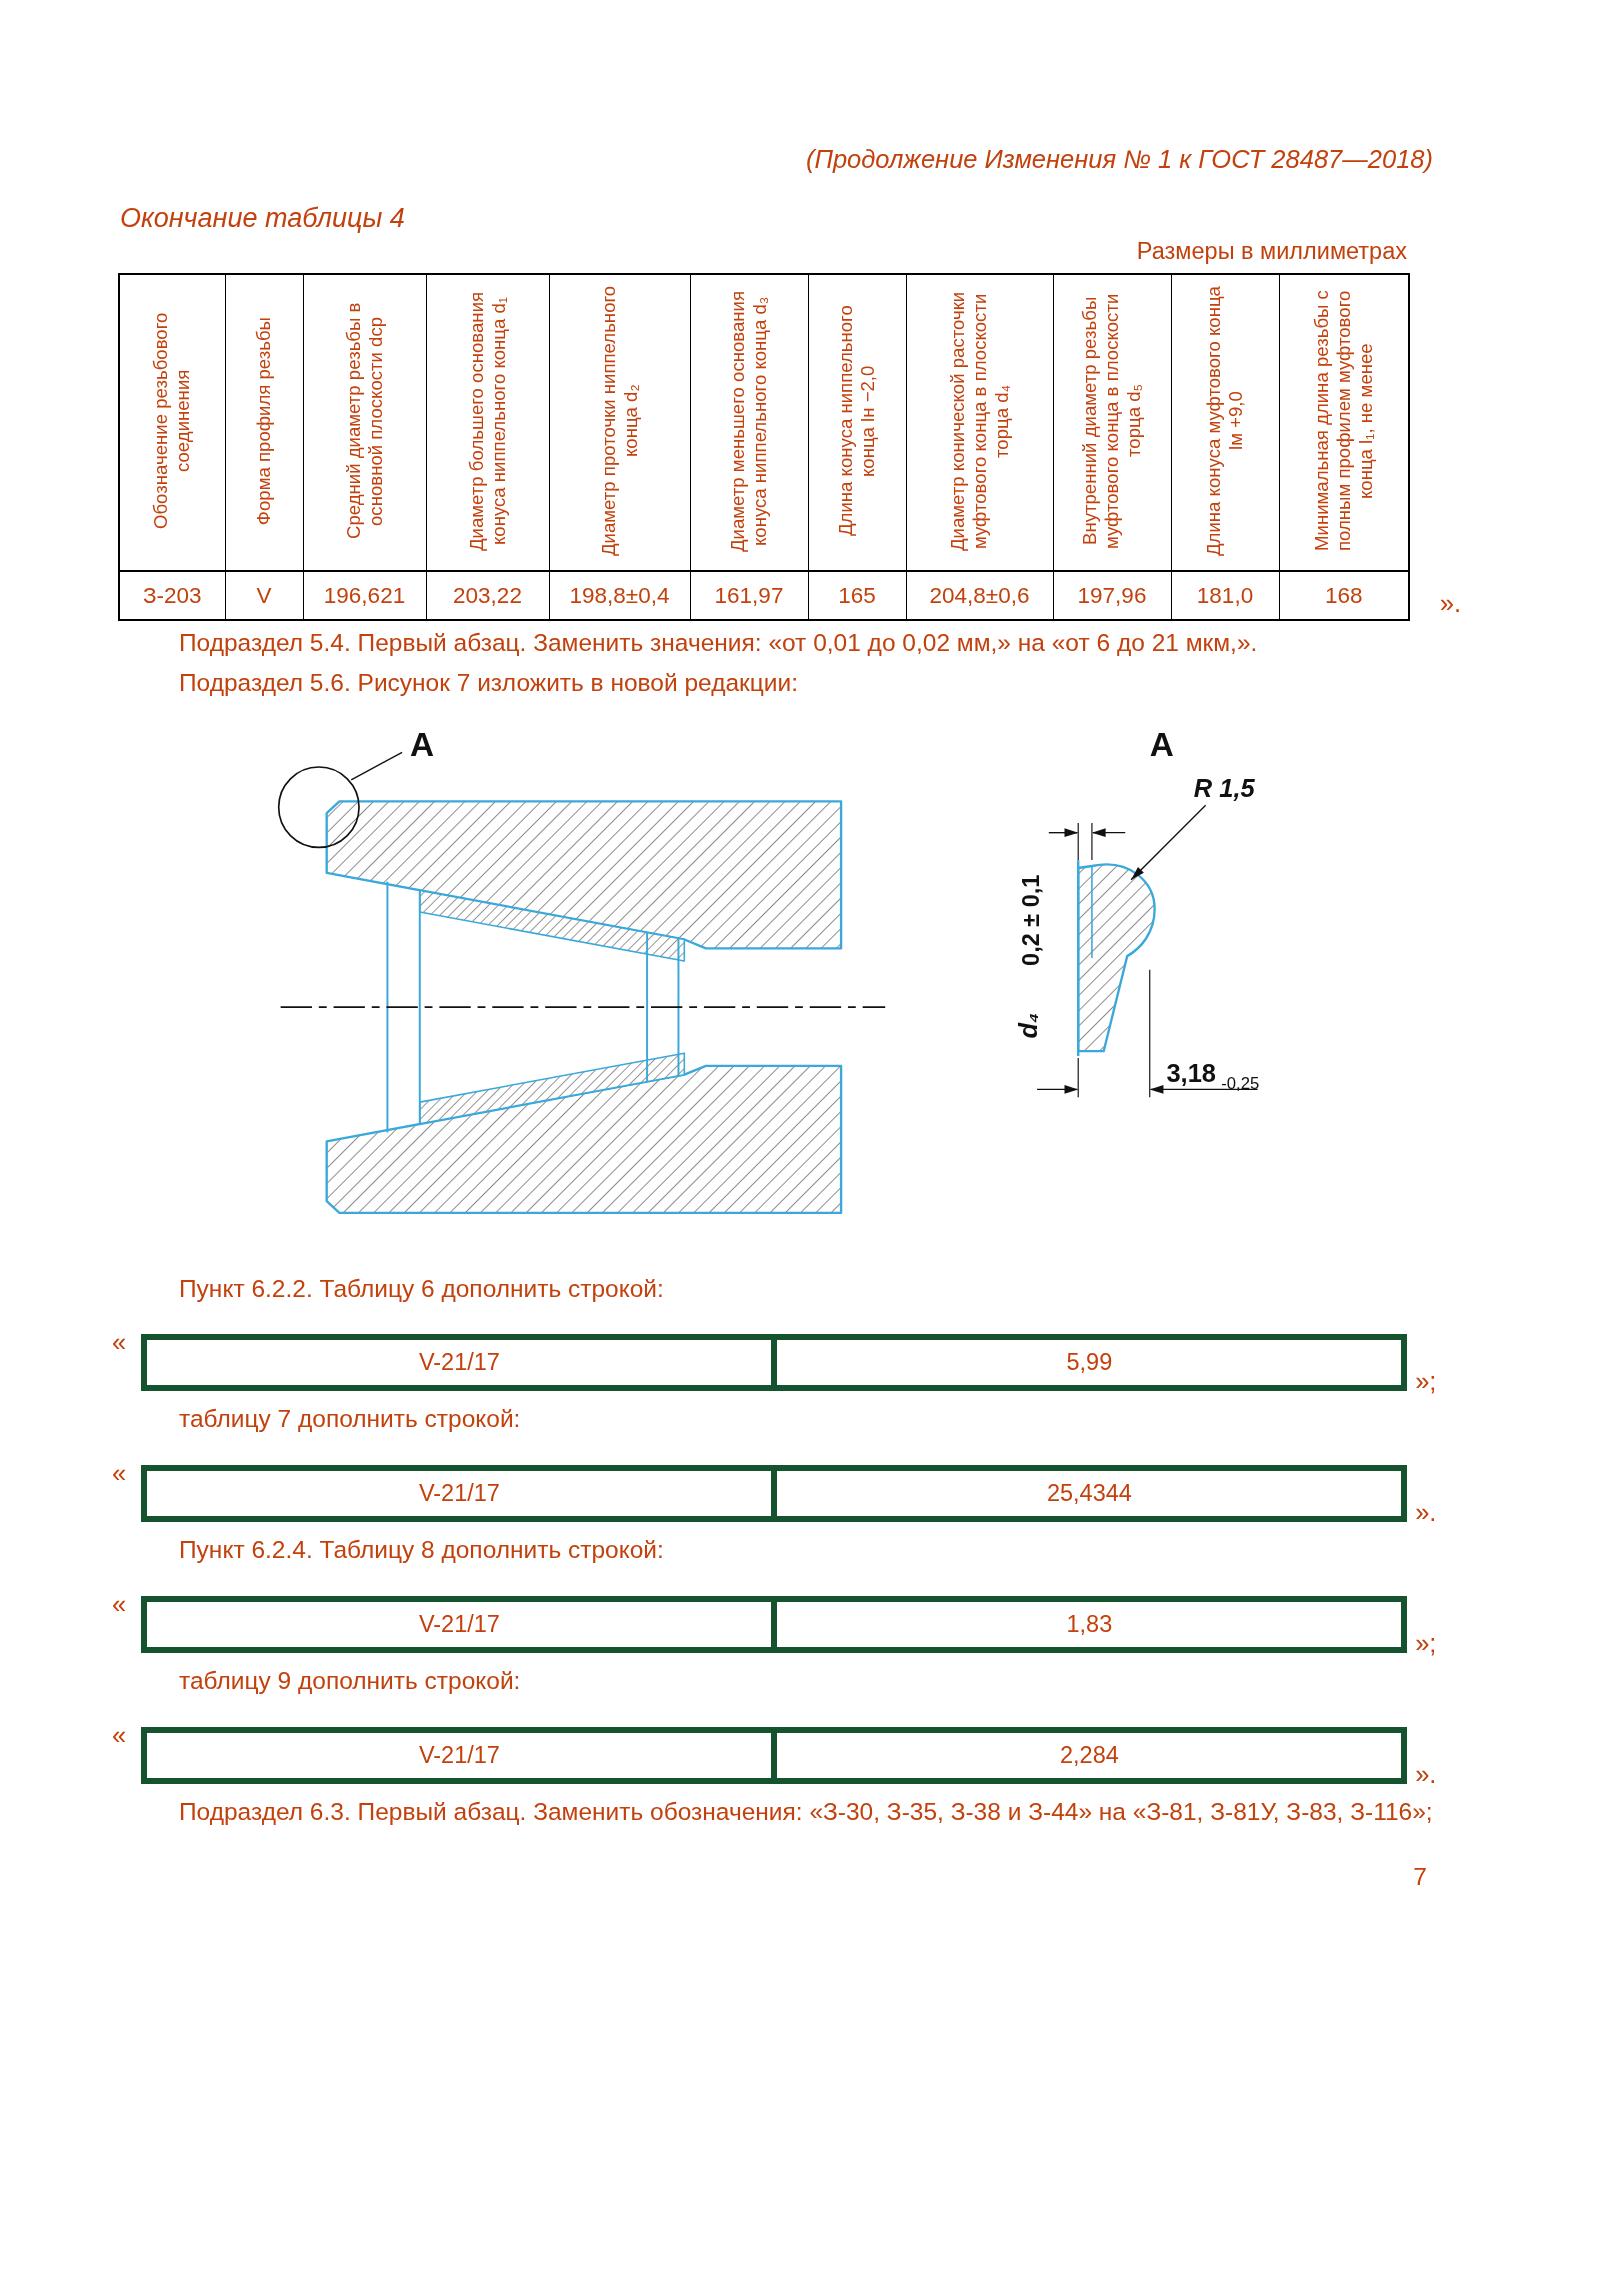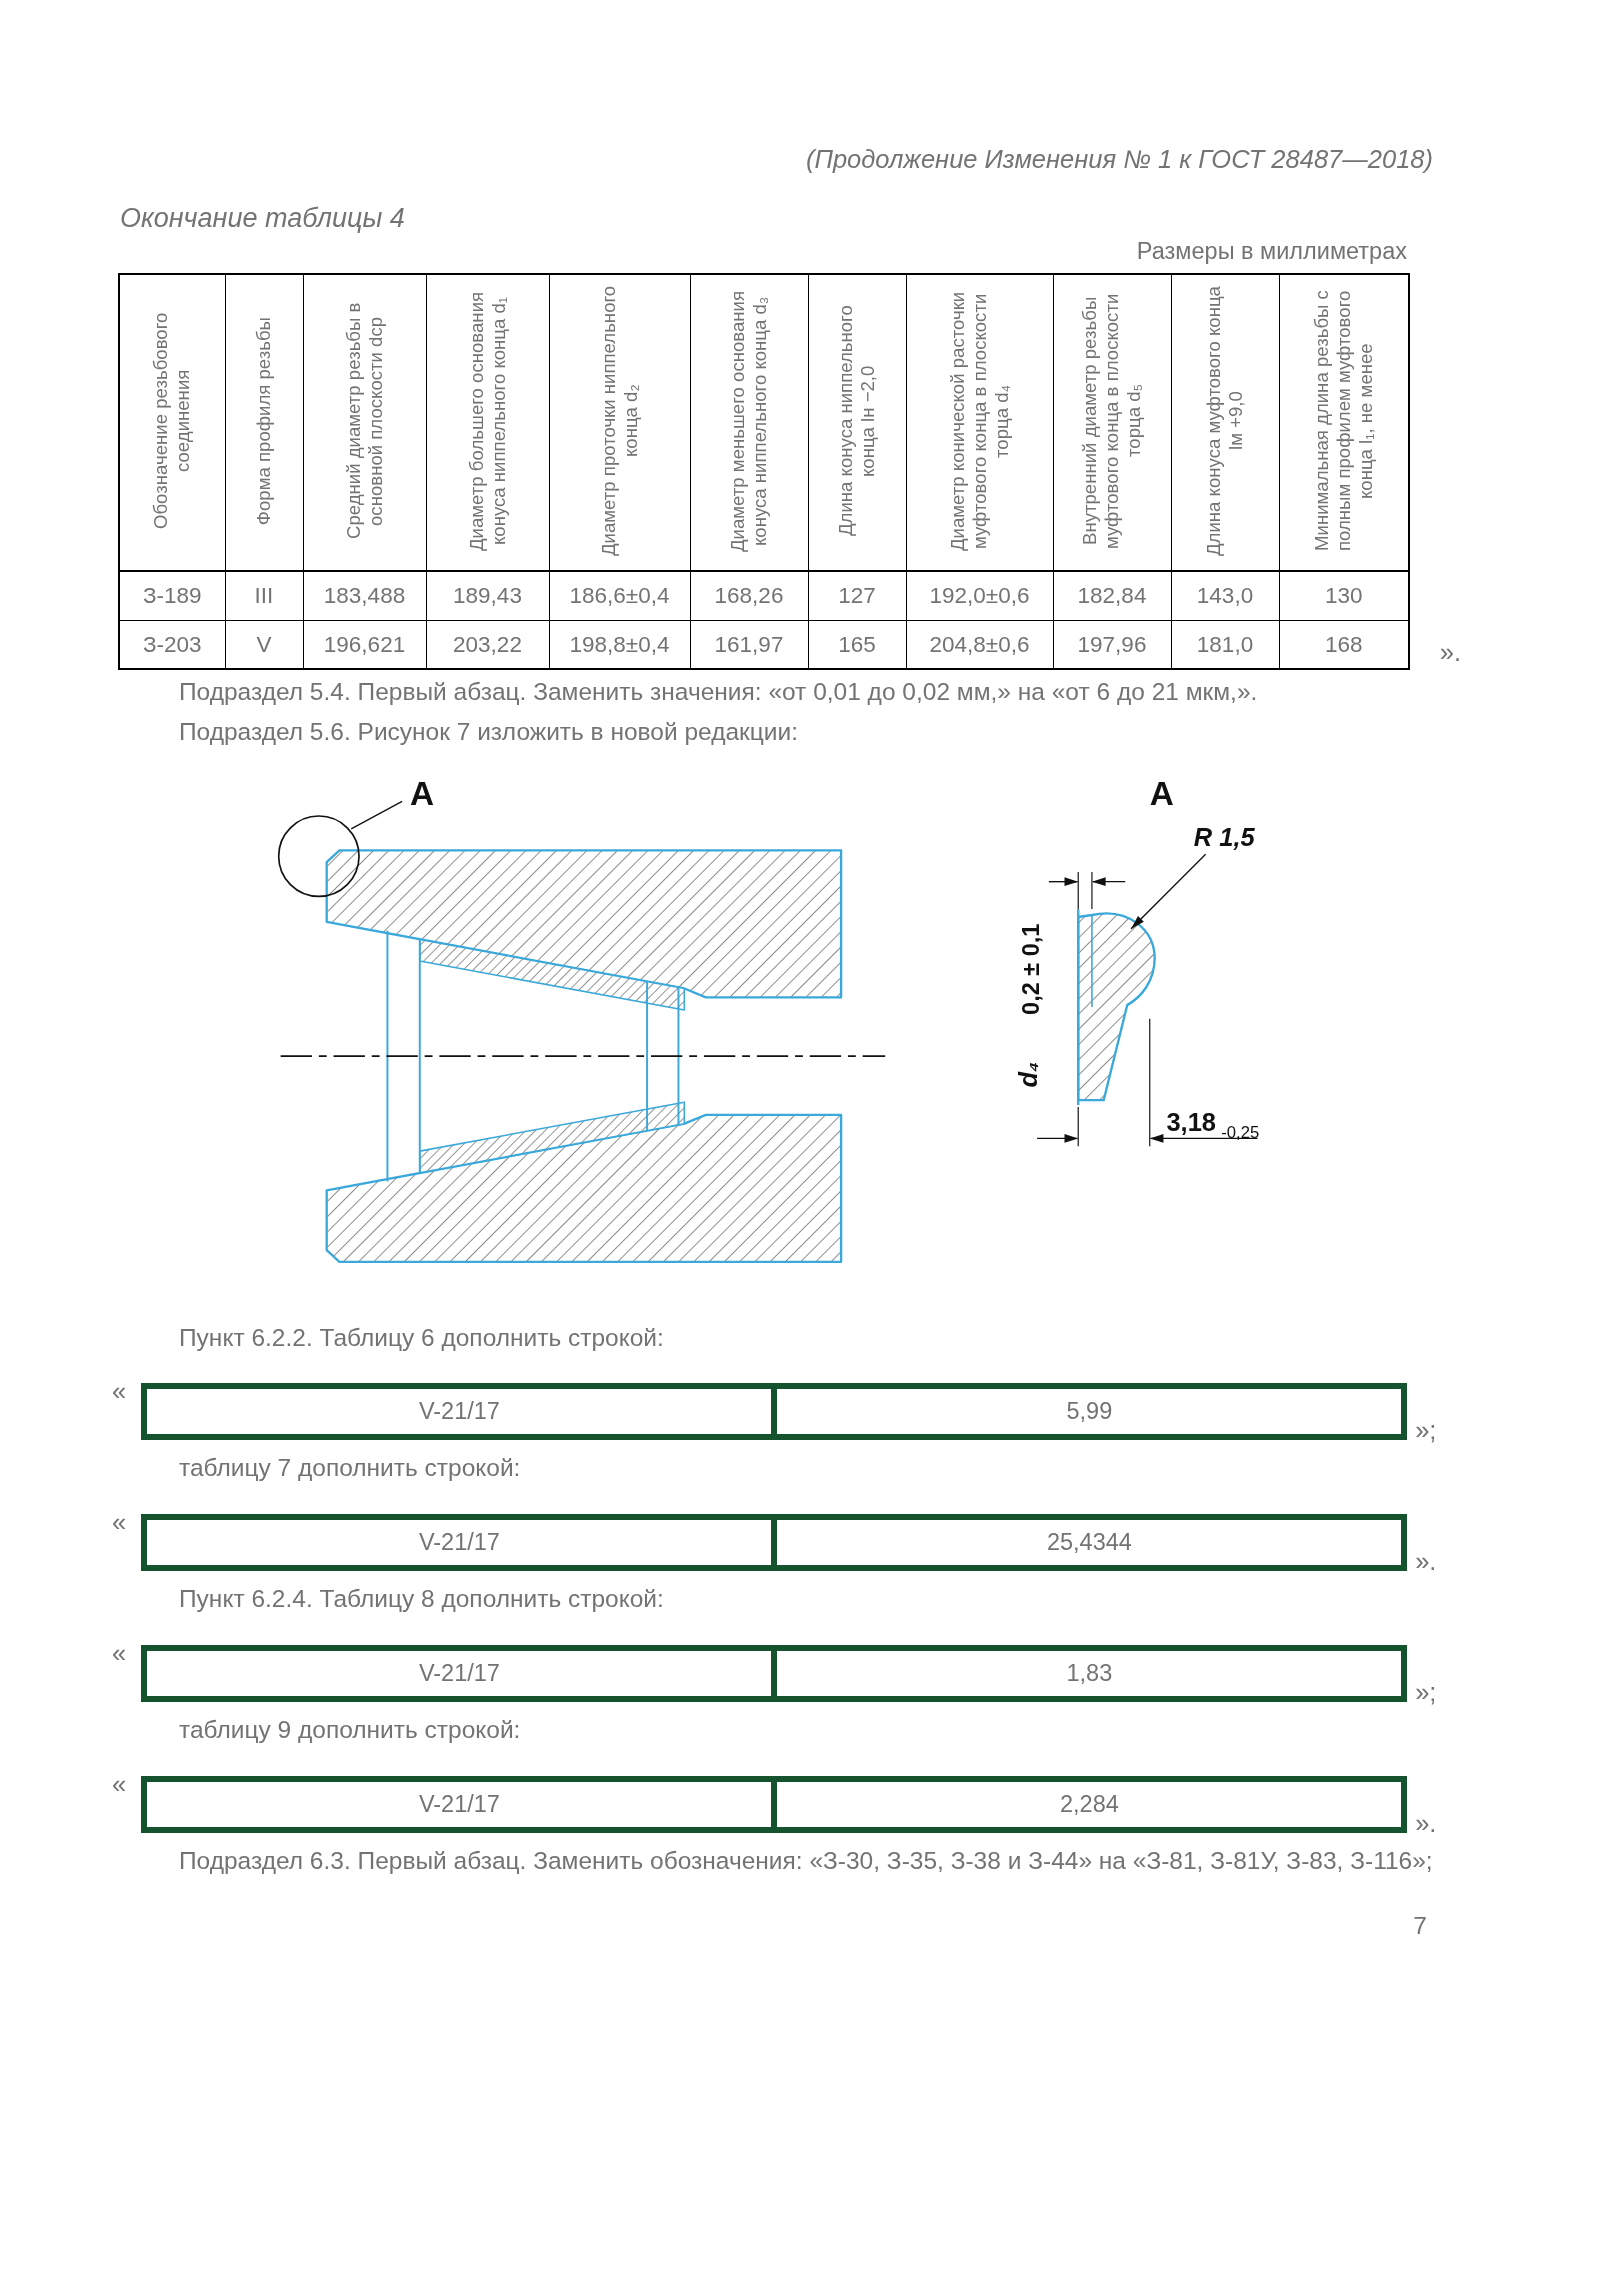--- a/index.html
+++ b/index.html
@@ -1,19 +1,19 @@
 <!DOCTYPE html>
 <html><head>
 <meta charset="utf-8">
 <style>
   * { box-sizing: border-box; }
   html,body { margin:0; padding:0; background:#ffffff; }
   .sheet {
     position:relative; width:1621px; height:2020px; overflow:hidden;
-    background:#ffffff; color:#737373;
+    background:#ffffff; color:#c2410c;
     font-family:"Liberation Sans", sans-serif;
   }
   .running-title { margin:145px 188px 0 118px; text-align:right; font-style:italic; font-size:25.5px; }
   .table-caption { margin:29px 16px 0 120px; font-style:italic; font-size:27px; }
   .units-note { margin:3.9px 214px 7.8px 0; text-align:right; font-size:23.5px; }
 
   .table4-wrap { position:relative; margin-left:118px; width:1290px; }
   table.t4 { border-collapse:collapse; table-layout:fixed; width:1290px; border:2.5px solid #000; }
   table.t4 th, table.t4 td { border:1.5px solid #000; }
   table.t4 thead th { height:296px; vertical-align:middle; text-align:center; padding:5.9px 2px; border-bottom:2px solid #000; font-weight:normal; }
@@ -80,33 +80,20 @@
           <th><span class="vtext">Диаметр меньшего основания конуса ниппельного конца d₃</span></th>
           <th><span class="vtext">Длина конуса ниппельного конца lн −2,0</span></th>
           <th><span class="vtext">Диаметр конической расточки муфтового конца в плоскости торца d₄</span></th>
           <th><span class="vtext">Внутренний диаметр резьбы муфтового конца в плоскости торца d₅</span></th>
           <th><span class="vtext">Длина конуса муфтового конца lм +9,0</span></th>
           <th><span class="vtext">Минимальная длина резьбы с полным профилем муфтового конца l₁, не менее</span></th>
         </tr>
       </thead>
       <tbody>
         <tr>
-          <td>З-189</td>
-          <td>III</td>
-          <td>183,488</td>
-          <td>189,43</td>
-          <td>186,6±0,4</td>
-          <td>168,26</td>
-          <td>127</td>
-          <td>192,0±0,6</td>
-          <td>182,84</td>
-          <td>143,0</td>
-          <td>130</td>
-        </tr>
-        <tr>
           <td>З-203</td>
           <td>V</td>
           <td>196,621</td>
           <td>203,22</td>
           <td>198,8±0,4</td>
           <td>161,97</td>
           <td>165</td>
           <td>204,8±0,6</td>
           <td>197,96</td>
           <td>181,0</td>

